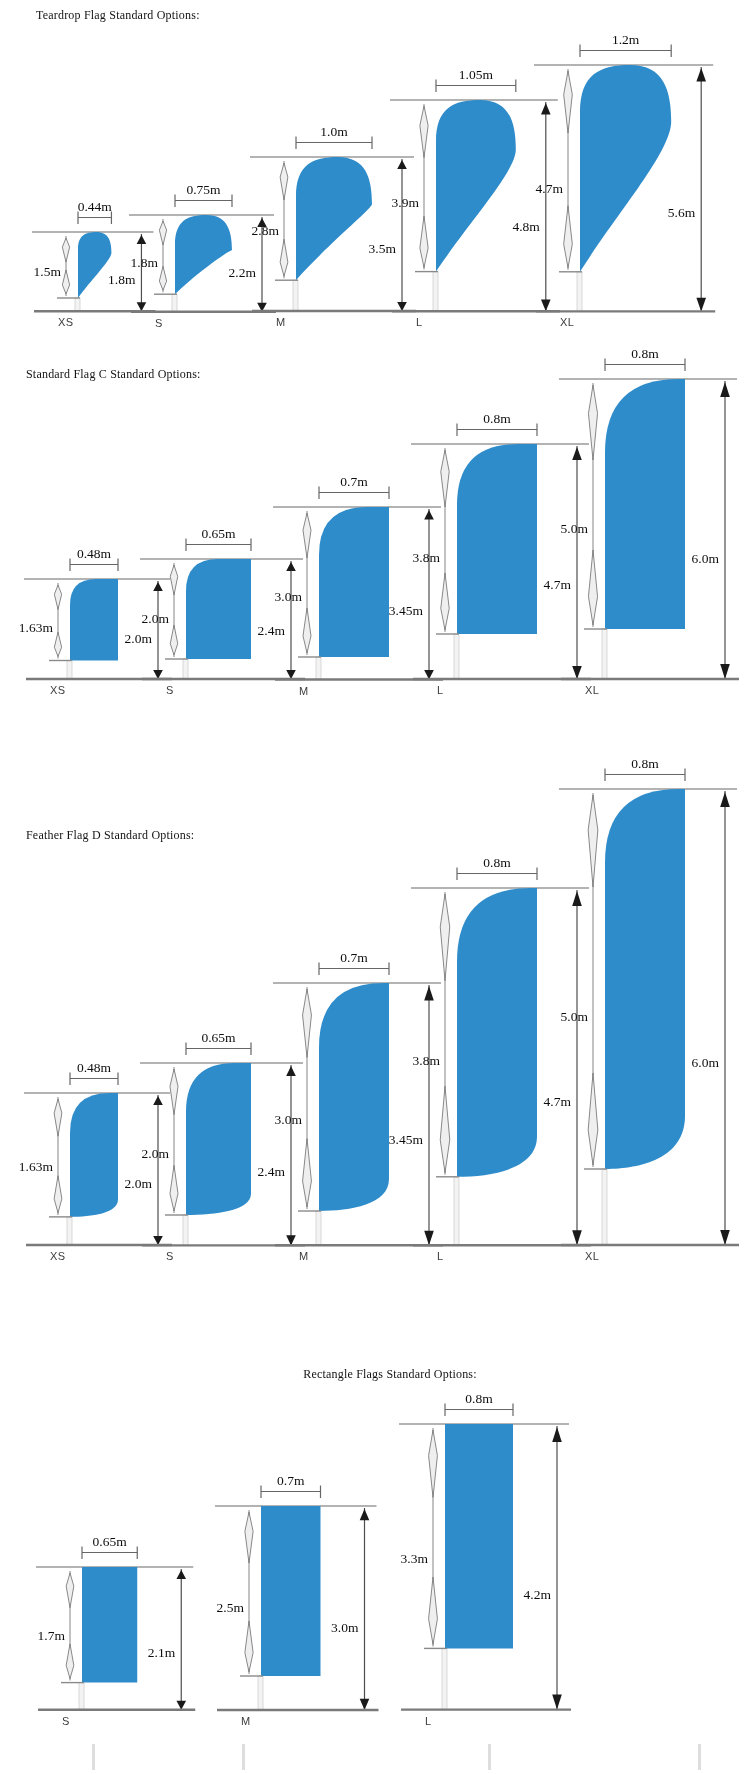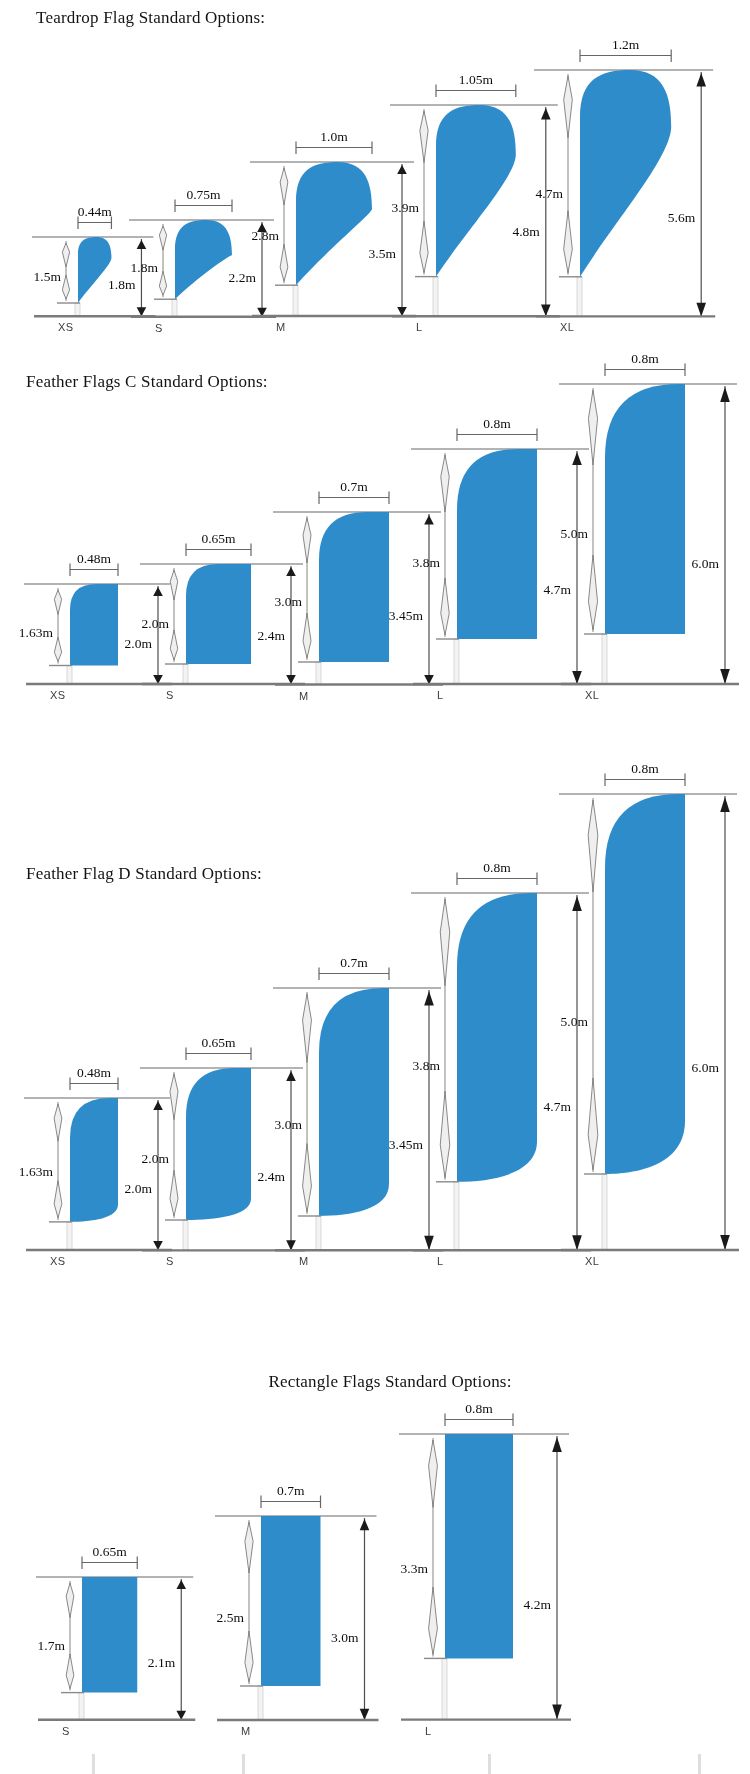--- a/index.html
+++ b/index.html
@@ -1,18 +1,18 @@
 <!DOCTYPE html>
 <html><head>
 <meta charset="utf-8">
 <style>
   html,body{margin:0;padding:0;background:#ffffff;}
   body{width:750px;font-family:"Liberation Serif", serif; -webkit-font-smoothing:antialiased;}
   .flag-section{position:relative;}
-  .section-title{font-size:17px;color:#131313;letter-spacing:.2px;}
+  .section-title{font-size:12px;color:#131313;letter-spacing:.2px;}
   .flags-row{display:flex;align-items:flex-end;}
   .flag-figure{flex:0 0 auto;position:relative;}
   svg{overflow:visible;display:block;}
   .m-label{font-family:"Liberation Serif", serif;font-size:13.5px;fill:#0e0e0e;}
   .sz-label{font-family:"Liberation Sans", sans-serif;font-size:11px;fill:#3c3c3c;letter-spacing:.5px;}
   .bottom-artifacts{position:relative;height:34px;margin-top:8px;}
   .bottom-artifacts span{position:absolute;top:4px;width:3px;height:26px;background:#dedede;display:block;}
 </style>
 </head>
 <body>
@@ -127,21 +127,21 @@
             <polygon points="173.2,39 168.39999999999998,52.552 178,52.552" fill="#1a1a1a"></polygon>
             <polygon points="173.2,282.4 168.39999999999998,268.84799999999996 178,268.84799999999996" fill="#1a1a1a"></polygon>
             <text x="167.2" y="187.83999999999997" text-anchor="end" class="m-label">5.6m</text>
             <line x1="8" y1="282.4" x2="187.2" y2="282.4" stroke="#7a7a7a" stroke-width="2.4"></line>
             <text x="32" y="297.4" class="sz-label">XL</text>
           </svg>
         </div>
       </div>
     </section>
     <section class="flag-section" style="margin-top: 10px;">
-      <div class="section-title" style="position: absolute; top: 24px; left: 26px;">Feather Flags C Standard Options:</div>
+      <div class="section-title" style="position: absolute; top: 24px; left: 26px;">Standard Flag C Standard Options:</div>
       <div class="flags-row" style="padding-left: 18px; margin-top: 6px;">
         <div class="flag-figure" style="margin-right: -40px;">
           <svg width="156" height="158">
             <line x1="6" y1="36" x2="152" y2="36" stroke="#9a9a9a" stroke-width="1.6"></line>
             <line x1="52" y1="21.5" x2="100" y2="21.5" stroke="#666" stroke-width="1.2"></line>
             <line x1="52" y1="15.5" x2="52" y2="28" stroke="#666" stroke-width="1.2"></line>
             <line x1="100" y1="15.5" x2="100" y2="28" stroke="#666" stroke-width="1.2"></line>
             <text x="76" y="15" text-anchor="middle" class="m-label">0.48m</text>
             <rect x="49" y="117.5" width="5" height="18.5" fill="#f3f3f3" stroke="#cfcfcf" stroke-width="0.8"></rect>
             <path d="M 52 117.5 L 52 62.08 Q 52 36, 78.08 36 L 100 36 L 100 117.5 Z" fill="#2E8CCB"></path>
@@ -242,21 +242,21 @@
             <polygon points="172,39 167.2,54 176.8,54" fill="#1a1a1a"></polygon>
             <polygon points="172,336 167.2,321 176.8,321" fill="#1a1a1a"></polygon>
             <text x="166" y="220" text-anchor="end" class="m-label">6.0m</text>
             <line x1="8" y1="336" x2="186" y2="336" stroke="#7a7a7a" stroke-width="2.4"></line>
             <text x="32" y="351" class="sz-label">XL</text>
           </svg>
         </div>
       </div>
     </section>
     <section class="flag-section" style="margin-top: 52px;">
-      <div class="section-title" style="position: absolute; top: 106px; left: 26px;">Feather Flag D Standard Options:</div>
+      <div class="section-title" style="position: absolute; top: 75px; left: 26px;">Feather Flag D Standard Options:</div>
       <div class="flags-row" style="padding-left: 18px; margin-top: 6px;">
         <div class="flag-figure" style="margin-right: -40px;">
           <svg width="156" height="210">
             <line x1="6" y1="36" x2="152" y2="36" stroke="#9a9a9a" stroke-width="1.6"></line>
             <line x1="52" y1="21.5" x2="100" y2="21.5" stroke="#666" stroke-width="1.2"></line>
             <line x1="52" y1="15.5" x2="52" y2="28" stroke="#666" stroke-width="1.2"></line>
             <line x1="100" y1="15.5" x2="100" y2="28" stroke="#666" stroke-width="1.2"></line>
             <text x="76" y="15" text-anchor="middle" class="m-label">0.48m</text>
             <rect x="49" y="159.88" width="5" height="28.120000000000005" fill="#f3f3f3" stroke="#cfcfcf" stroke-width="0.8"></rect>
             <path d="M 52 159.88 L 52 75.6416 Q 52 36, 91.6416 36 L 100 36 L 100 142.5368 C 100 156.41136, 73.6 159.88, 52 159.88 Z" fill="#2E8CCB"></path>

